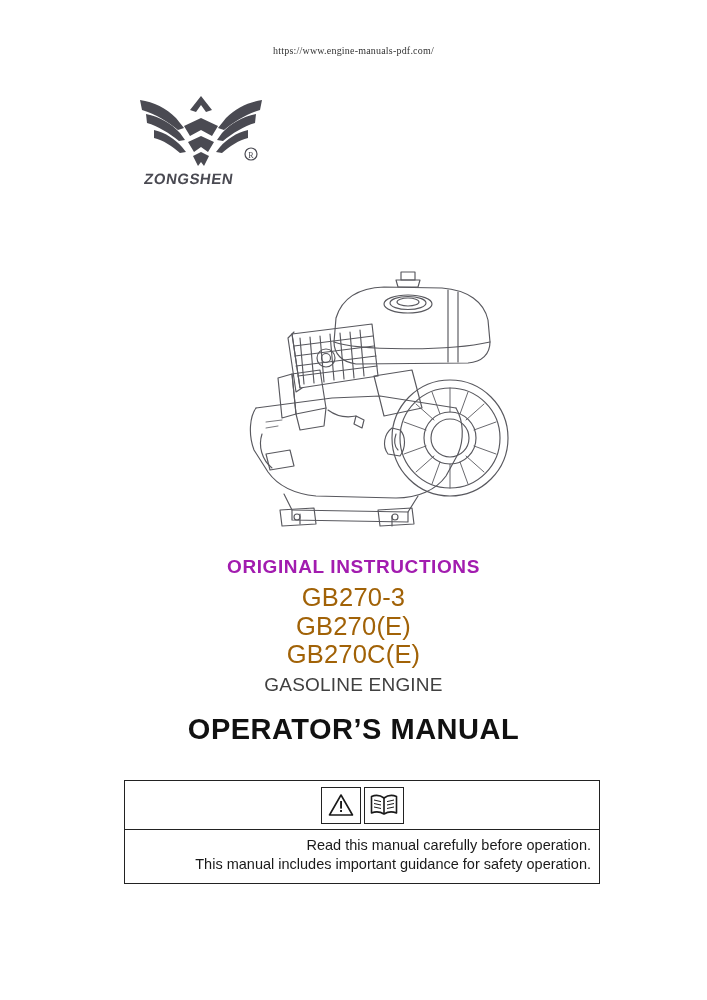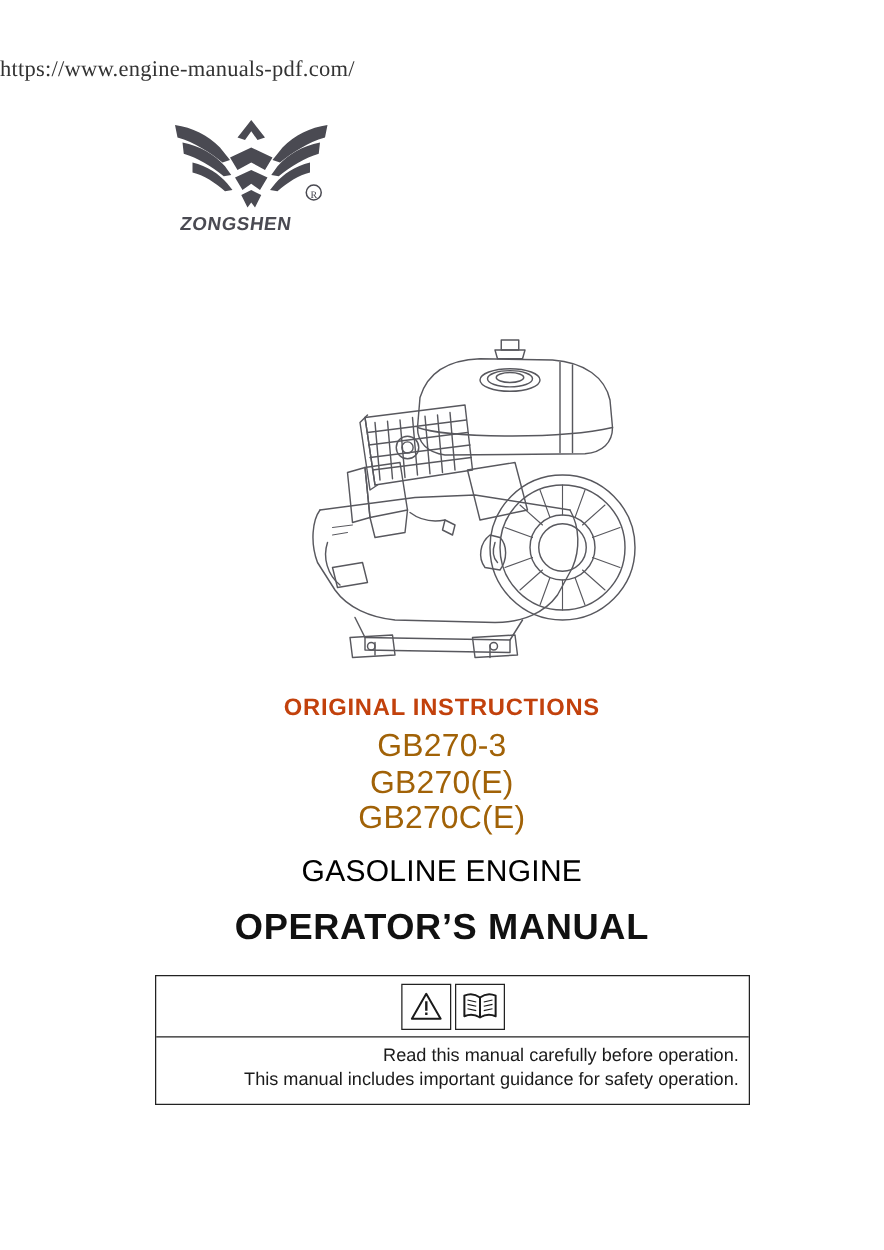--- a/index.html
+++ b/index.html
@@ -21,22 +21,23 @@
     width: 707px;
     height: 1000px;
     background: #fff;
   }
   
   .url-line {
     position: absolute;
     top: 45px;
     left: 0;
     width: 100%;
+    text-align: center;
     font-family: "Liberation Serif", serif;
-    font-size: 18px;
+    font-size: 10px;
     color: #333;
     letter-spacing: 0.2px;
   }
   
   .logo-block {
     position: absolute;
     top: 92px;
     left: 136px;
     width: 130px;
     height: 105px;
@@ -56,35 +57,35 @@
     position: absolute;
     top: 556px;
     left: 0;
     width: 100%;
     text-align: center;
   }
   .orig-instr {
     font-size: 19px;
     font-weight: bold;
     letter-spacing: 0.6px;
-    color: #c2410c;
+    color: #a21caf;
     margin-bottom: 5px;
   }
   .model {
     font-size: 25.5px;
     line-height: 28.5px;
     color: #a16207;
     letter-spacing: 0.2px;
   }
   .gasoline {
-    font-size: 24px;
+    font-size: 19px;
     line-height: 30px;
-    color: #000000;
+    color: #404040;
     letter-spacing: 0.2px;
-    margin-top: 14px;
+    margin-top: 1px;
   }
   .operators {
     font-size: 29px;
     font-weight: bold;
     letter-spacing: 0.5px;
     color: #111;
     margin-top: 5px;
     line-height: 48px;
   }
   

